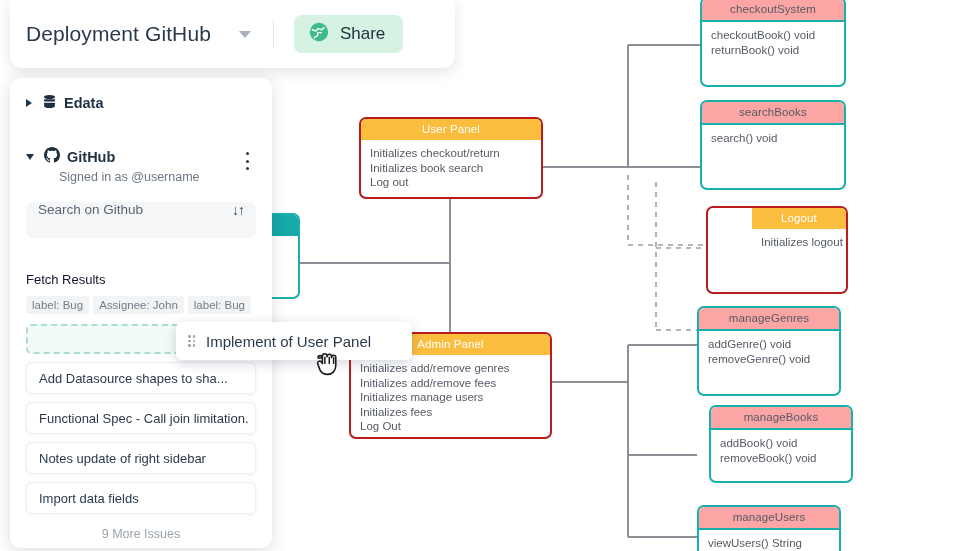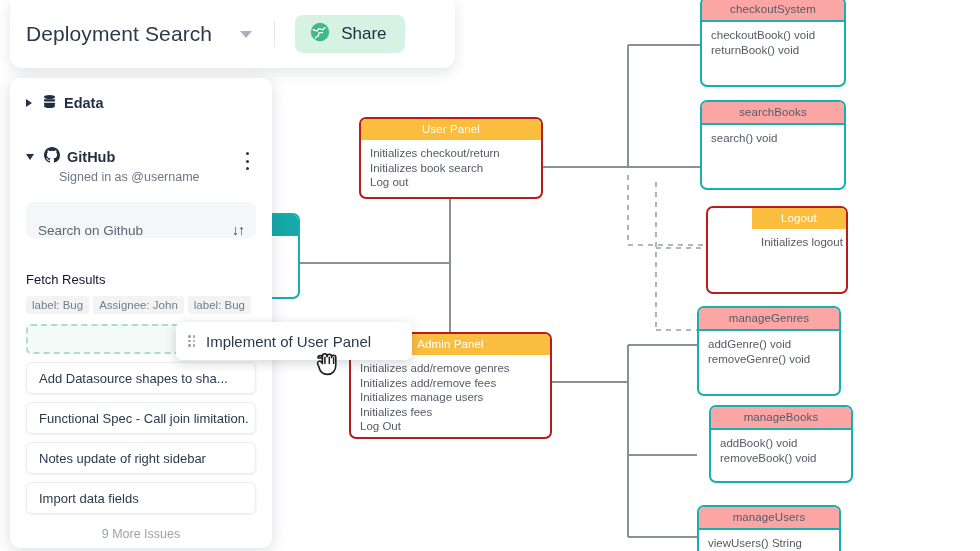--- a/index.html
+++ b/index.html
@@ -155,21 +155,21 @@
     padding: 1px 0;
     cursor: pointer;
   }
   #kebab i { display: block; width: 3px; height: 3px; border-radius: 50%; background: #2b3a4a; }
 
   #search-box {
     margin-top: 18px;
     height: 36px;
     background: #f4f6f8;
     border-radius: 7px;
-    display: flex; align-items: flex-end;
+    display: flex; align-items: flex-start;
     padding: 0 12px;
     justify-content: space-between;
     cursor: text;
   }
   #search-box .ph { font-size: 13.5px; color: #5b6674; }
   #search-box .sort-icon { font-size: 14px; color: #3c4854; letter-spacing: -1px; }
 
   #fetch-label { margin-top: 34px; font-size: 13px; color: #0f172a; }
   #chips { display: flex; gap: 4px; margin-top: 9px; }
   .chip {
@@ -334,21 +334,21 @@
 
     <div class="node teal" style="left:697px; top:505px; width:144px; height:90px;">
       <div class="node-title">manageUsers</div>
       <div class="node-body">
         <div>viewUsers() String</div>
       </div>
     </div>
   </div>
 
   <div id="titlebar">
-    <div id="doc-title">Deployment Search</div>
+    <div id="doc-title">Deployment GitHub</div>
     <div class="caret-down"></div>
     <div class="vdiv"></div>
     <div id="share-btn">
       <span>
         <svg width="22" height="22" viewBox="0 0 24 24">
           <circle cx="12" cy="12" r="10" fill="#3fba8c"></circle>
           <path d="M4.5 9.5c2 .4 3 1.6 4.2 1.2 1.2-.4 1-2.2 2.6-2.4 1.6-.2 2.2 1.6 3.6 1.2 1.4-.4 1.2-2.2 2.6-2.2" stroke="#ffffff" stroke-width="1.5" fill="none" stroke-linecap="round"></path>
           <path d="M7 18.5c.6-1.6 2.2-1.2 3.2-2.4.9-1.1-.4-2.4.8-3.2 1.2-.8 2.6.4 3.6-.4" stroke="#ffffff" stroke-width="1.5" fill="none" stroke-linecap="round"></path>
         </svg>
       </span>

